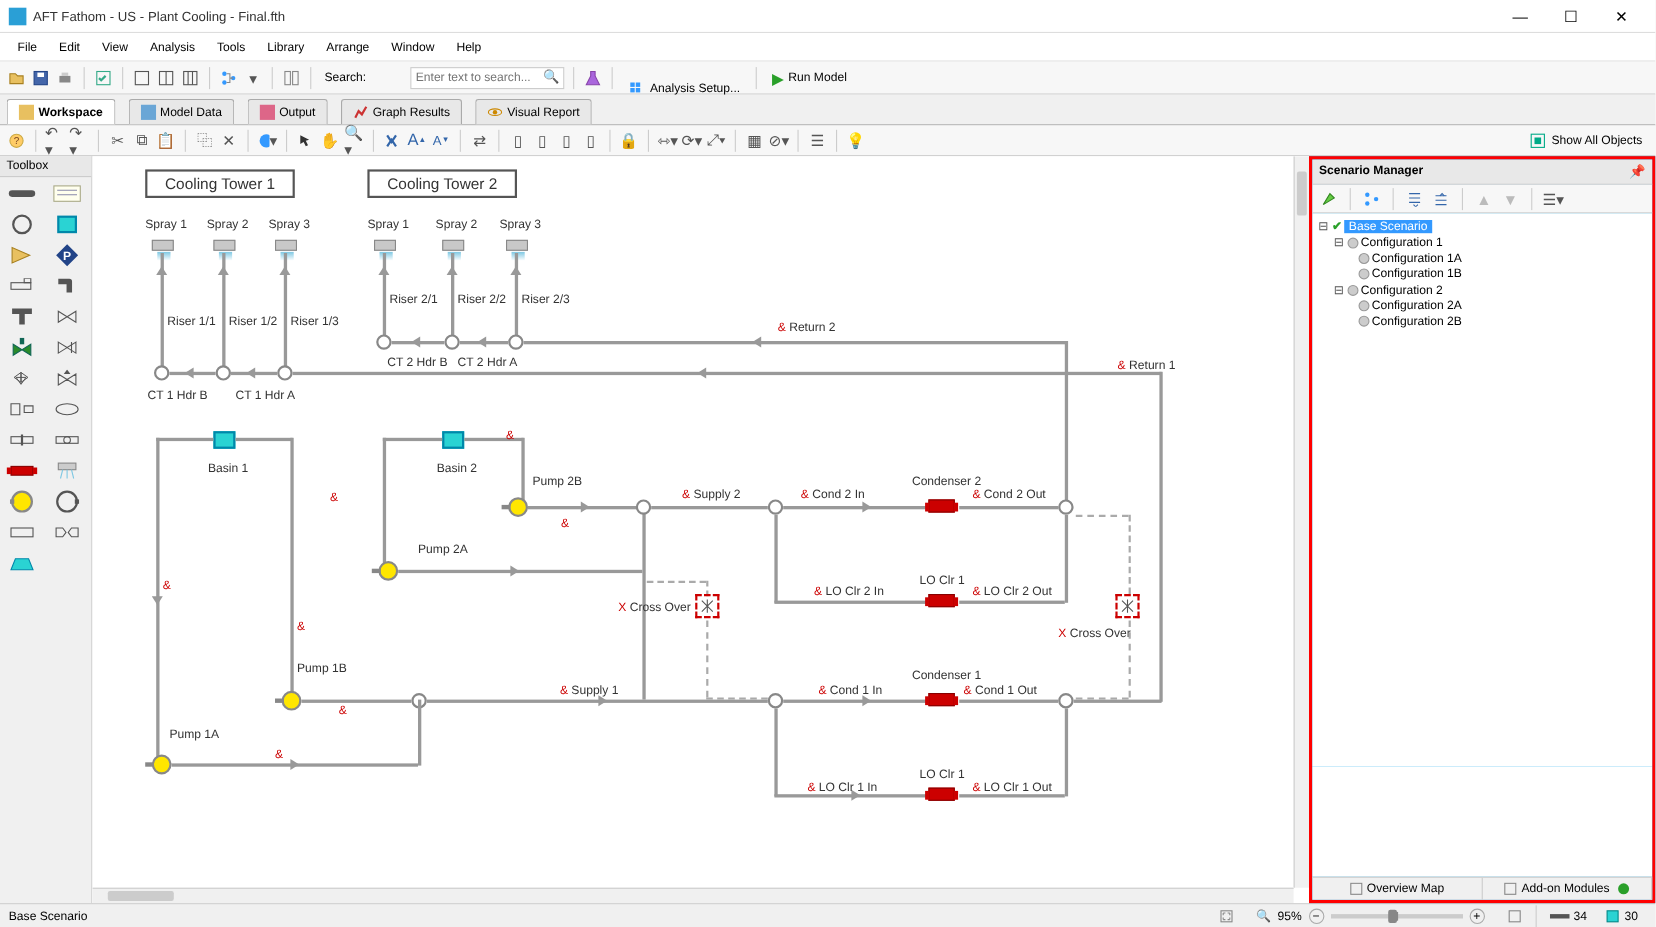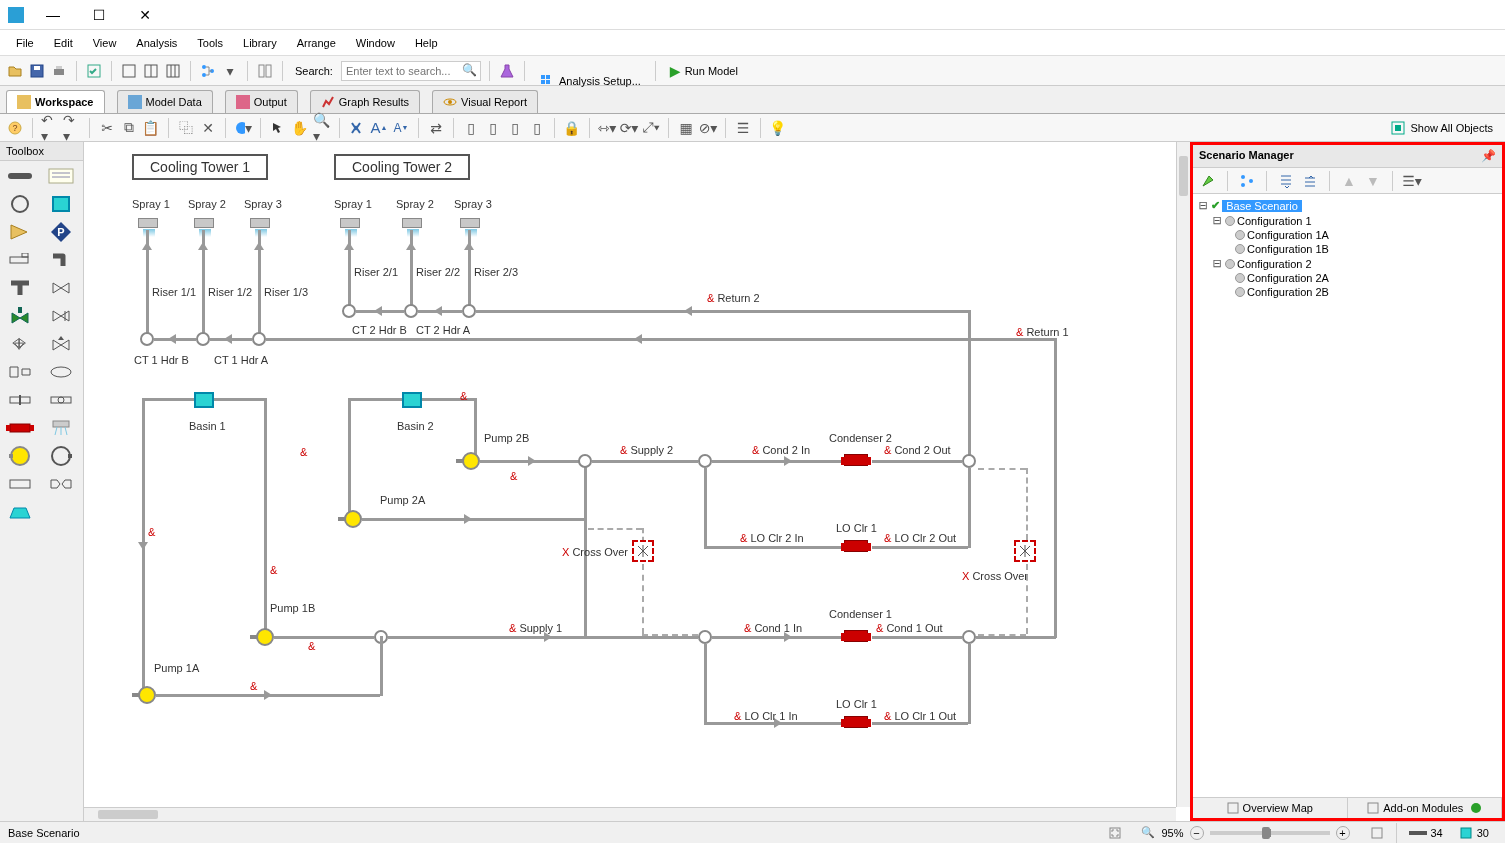--- a/index.html
+++ b/index.html
@@ -14,21 +14,21 @@
 
 .menu-bar { height: 26px; background: #fff; display: flex; align-items: center; padding: 0 6px; border-bottom: 1px solid #ddd; }
 .menu-bar .menu-item { padding: 3px 10px; cursor: pointer; }
 
 
 .toolbar { height: 30px; background: #f7f7f7; display: flex; align-items: center; padding: 0 6px; border-bottom: 1px solid #ccc; gap: 4px; }
 .tbicon { width: 18px; height: 18px; display: inline-flex; align-items: center; justify-content: center; cursor: pointer; font-size: 14px; color: #555; }
 .tbsep { width: 1px; height: 20px; background: #ccc; margin: 0 4px; }
 .search-label { font-size: 11px; margin: 0 4px; }
 .search-box { width: 140px; height: 20px; border: 1px solid #ccc; padding: 0 20px 0 4px; font-size: 11px; color: #999; background: #fff; position: relative; }
-.search-wrap { position: relative; }
+.search-wrap { position: relative; margin-left: 32px; }
 .search-wrap .mag { position: absolute; right: 4px; top: 2px; font-size: 12px; color: #888; }
 .analysis-setup { display: flex; align-items: center; gap: 4px; padding: 0 6px; cursor: pointer; margin-top: 20px; }
 .run-model { display: flex; align-items: center; gap: 4px; padding: 0 6px; cursor: pointer; }
 .run-arrow { color: #2aa02a; font-size: 14px; }
 
 
 .tabs-row { height: 28px; background: #f0f0f0; display: flex; align-items: flex-end; padding: 0 6px; border-bottom: 1px solid #aaa; }
 .tab { display: flex; align-items: center; gap: 4px; padding: 4px 10px; background: #e8e8e8; border: 1px solid #aaa; border-bottom: none; border-radius: 3px 3px 0 0; margin-right: 12px; cursor: pointer; }
 .tab.active { background: #fff; font-weight: bold; }
 .tab .ticon { width: 14px; height: 14px; }
@@ -113,20 +113,21 @@
 .arrow-d { position: absolute; width: 0; height: 0; border-left: 5px solid transparent; border-right: 5px solid transparent; border-top: 8px solid #999; }
 
 
 svg { display: block; }
 </style>
 </head>
 <body>
 
 <div class="title-bar">
   <div class="app-icon"></div>
+  <div class="title">AFT Fathom - US - Plant Cooling - Final.fth</div>
   <div class="win-btn">—</div>
   <div class="win-btn">☐</div>
   <div class="win-btn">✕</div>
 </div>
 
 <div class="menu-bar">
   <div class="menu-item">File</div>
   <div class="menu-item">Edit</div>
   <div class="menu-item">View</div>
   <div class="menu-item">Analysis</div>
@@ -578,21 +579,21 @@
       <div class="arrow-r" style="left:380px;top:372px"></div>
       <div class="pipe v" style="left:500px;top:318px;height:60px"></div>
       <div class="junction" style="left:494px;top:312px"></div>
 
       <div class="pipe h" style="left:508px;top:318px;width:106px"></div>
       <div class="txt" style="left:536px;top:302px"><span class="amp">&amp;</span> <span>Supply 2</span></div>
       <div class="junction" style="left:614px;top:312px"></div>
 
       <div class="pipe h" style="left:628px;top:318px;width:132px"></div>
       <div class="arrow-r" style="left:700px;top:314px"></div>
-      <div class="txt" style="left:668px;top:302px"><span class="amp">&amp;</span> <span>Cond 2 In</span></div>
+      <div class="txt" style="left:644px;top:302px"><span class="amp">&amp;</span> <span>Cond 2 In</span></div>
 
       <div class="heatex" style="left:760px;top:312px"></div>
       <div class="txt" style="left:745px;top:290px">Condenser 2</div>
 
       <div class="pipe h" style="left:788px;top:318px;width:90px"></div>
       <div class="txt" style="left:800px;top:302px"><span class="amp">&amp;</span> <span>Cond 2 Out</span></div>
       <div class="junction" style="left:878px;top:312px"></div>
 
       <div class="pipe v" style="left:620px;top:326px;height:80px"></div>
       <div class="pipe h" style="left:620px;top:404px;width:140px"></div>

